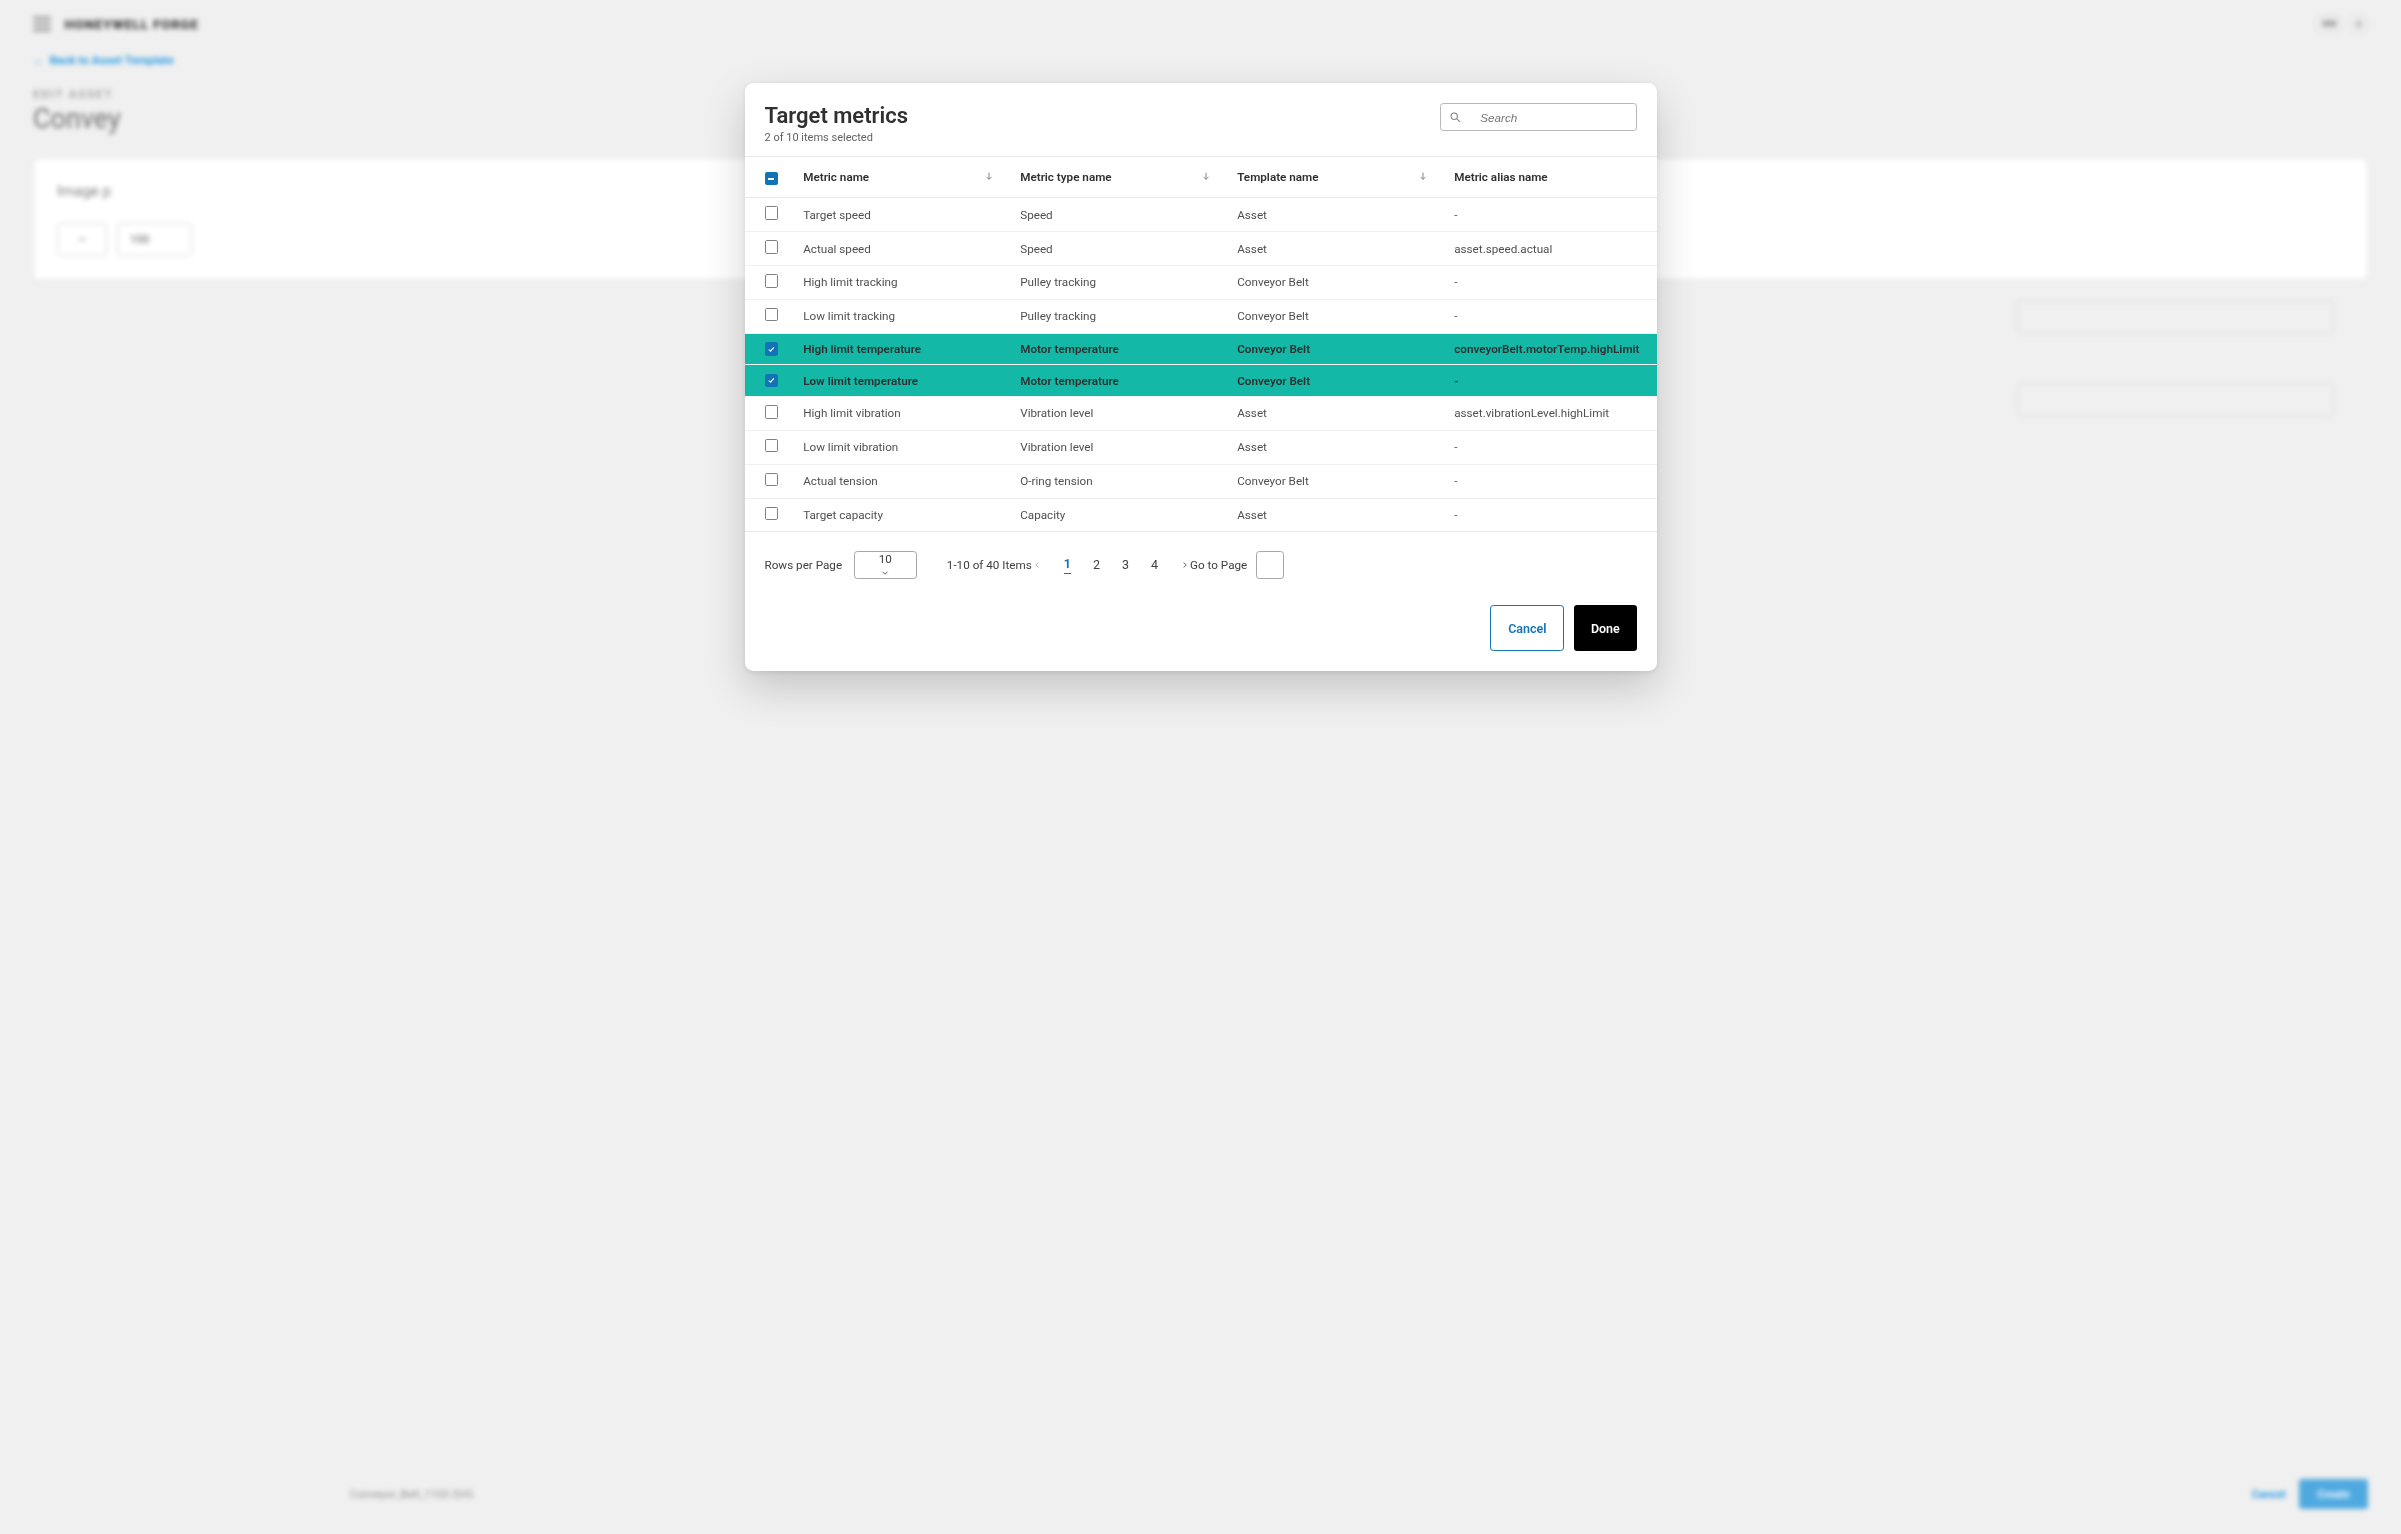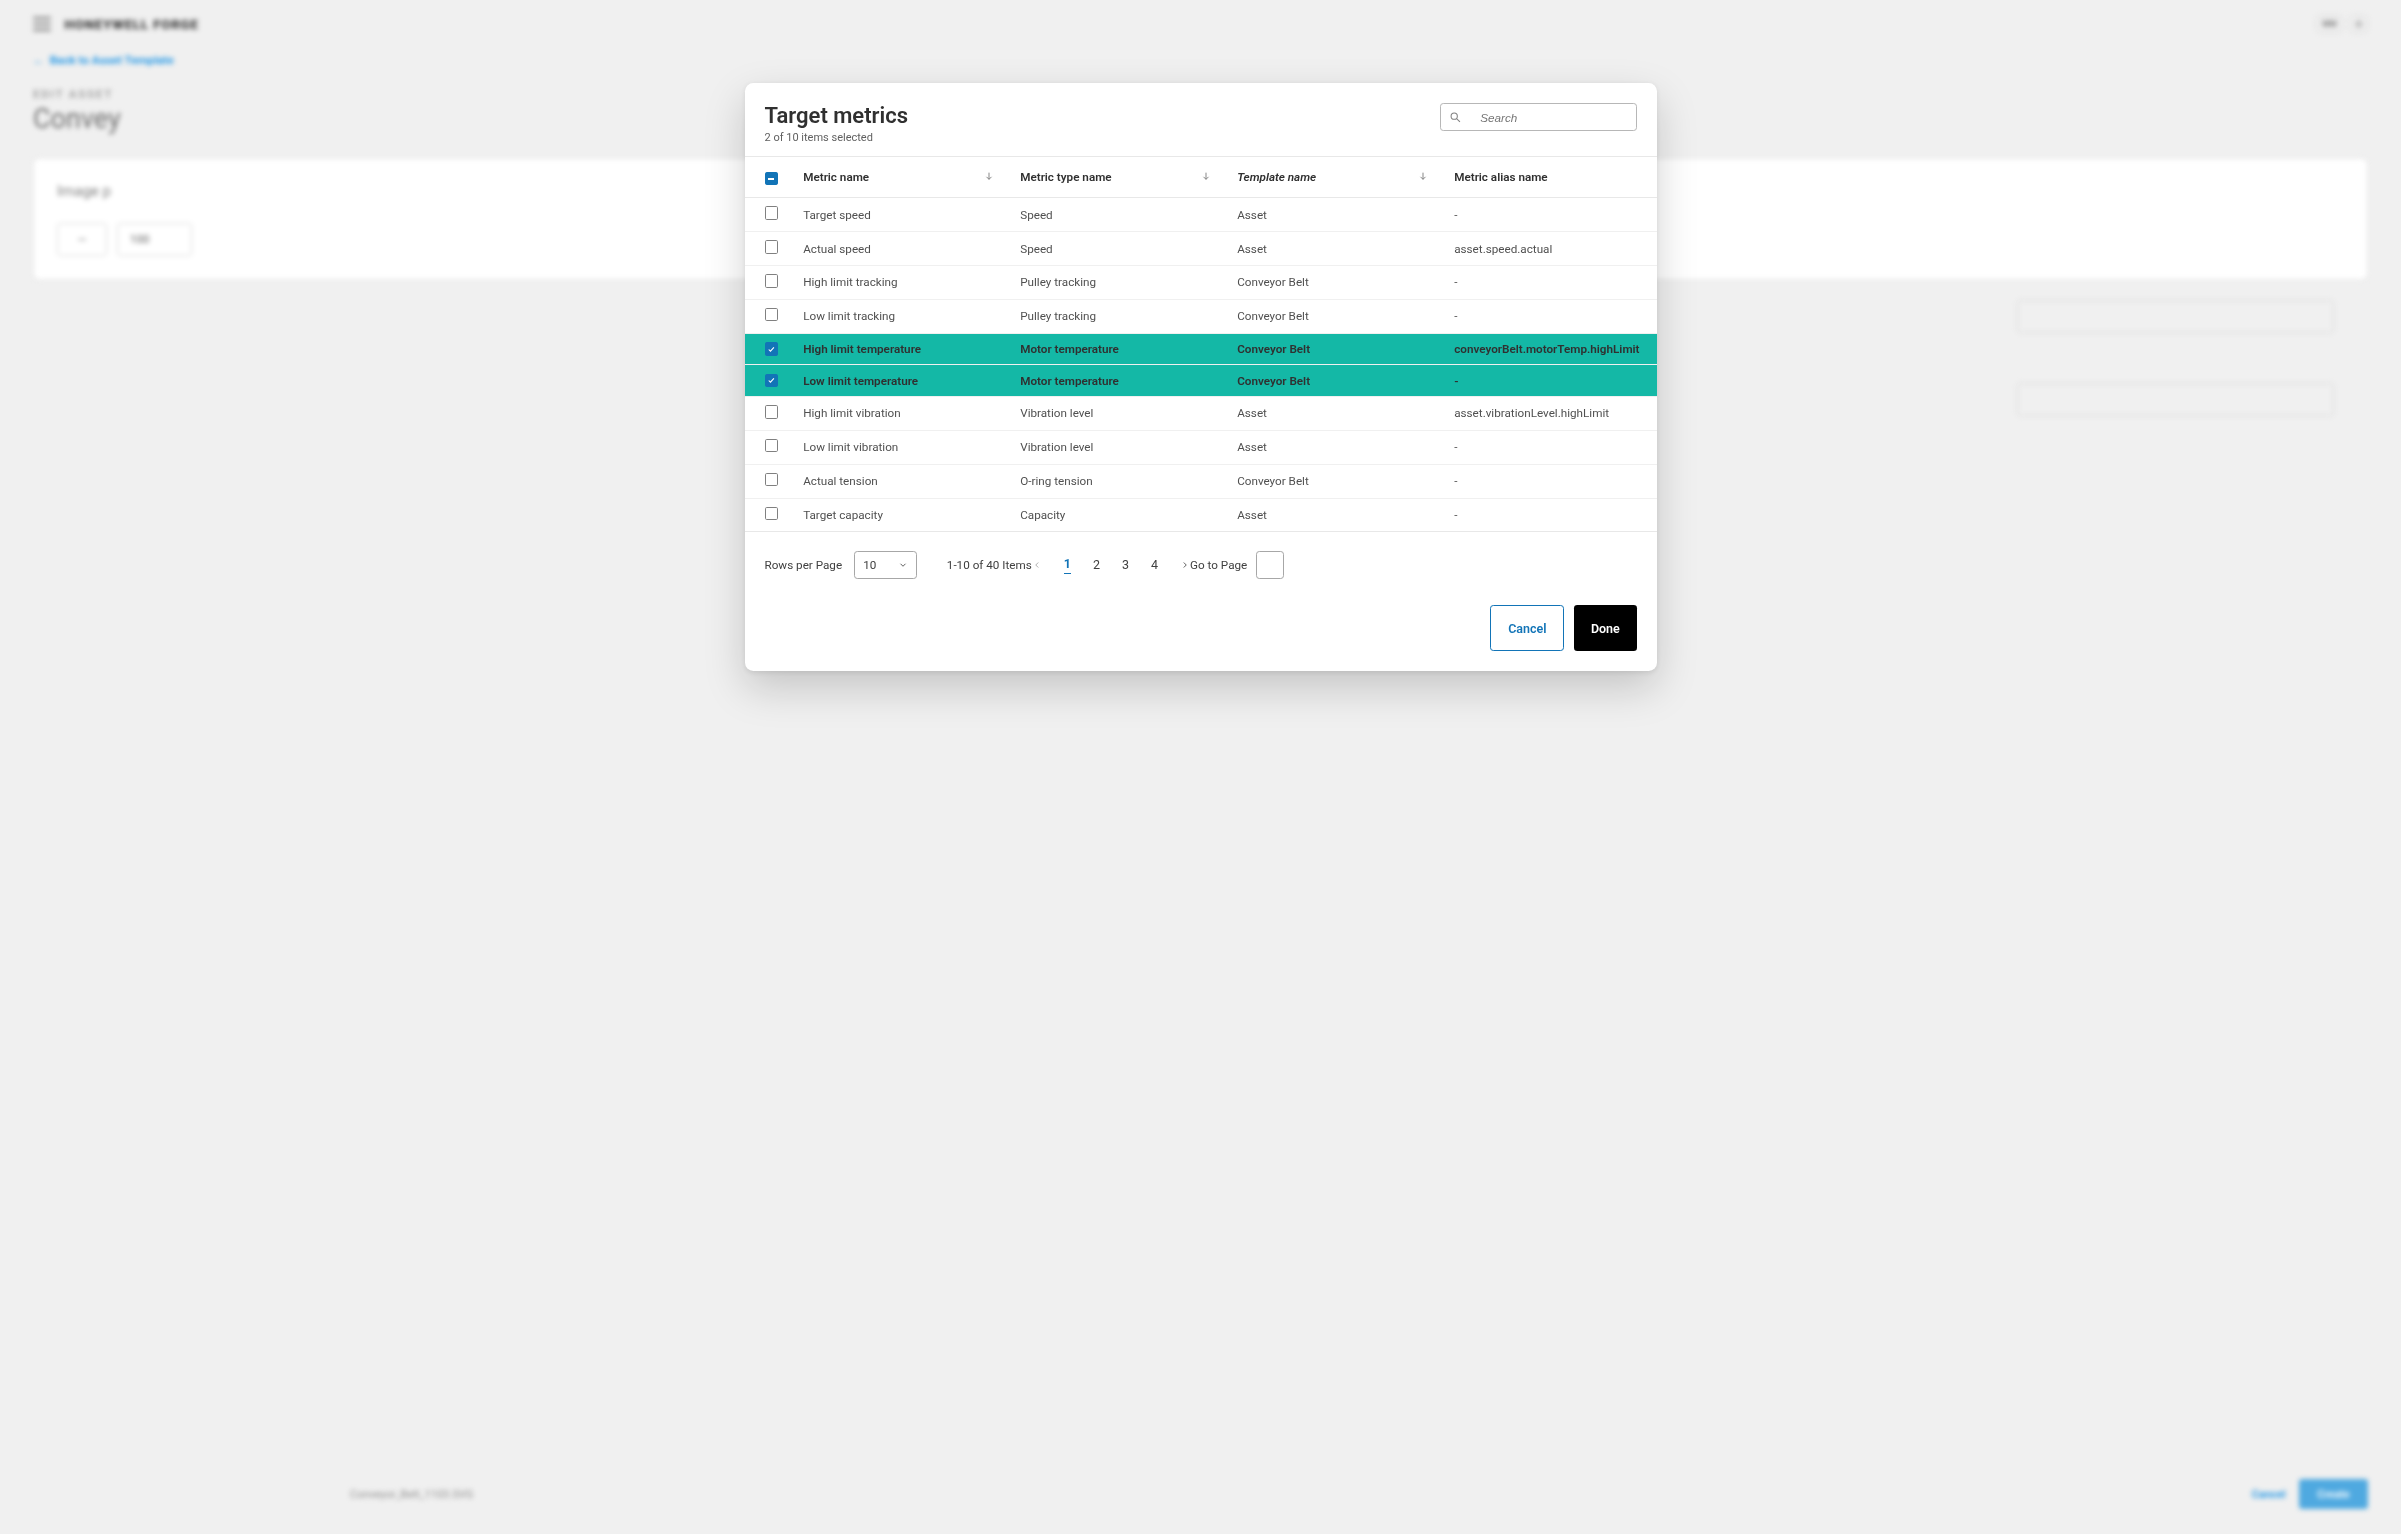--- a/index.html
+++ b/index.html
@@ -98,21 +98,21 @@
   .tbl thead th {
     border-top:0.8px solid #e8e8e8;
     border-bottom:0.8px solid #e8e8e8;
     font-weight:600; color:#303030;
     padding-top:11.7px; padding-bottom:11.7px;
     position:relative;
   }
   .col-check { width:47px; padding-left:20px !important; }
   .col-name  { width:217px; }
   .col-type  { width:217px; }
-  .col-tmpl  { width:217px;font-style:italic; }
+  .col-tmpl  { width:217px; }
   .col-alias { }
   .sort-icon {
     position:absolute; right:15px; top:50%; transform:translateY(-50%);
     color:#707070;
   }
   .tbl tbody tr { border-bottom:0.8px solid #f0f0f0; }
   .tbl tbody tr.selected { background:#14b8a6; font-weight:600; }
   .tbl tbody tr.selected td { color:#303030; }
   .tbl tbody td { color:#505050; }
   .tbl tbody tr:last-child { border-bottom:0.8px solid #e8e8e8; }
@@ -131,21 +131,21 @@
   
   .pager {
     display:flex; align-items:center; 
     padding: 18.3px 20px 6.7px 20px;
     color:#404040;
   }
   .pager-left { display:flex; align-items:center; gap:11.7px; }
   .select {
     display:flex; align-items:center; justify-content:space-between;
     border:0.8px solid #a7a7a7; border-radius:3.3px;
-    height:28px; width:63px; padding:0 8.3px; cursor:pointer;
+    height:28px; width:63px; padding:0 8.3px; cursor:pointer;flex-direction:column;
   }
   .pager-mid { display:flex; align-items:center; gap:22px; font-size:12.5px; }
   .pager-mid .pg { cursor:pointer; color:#404040; }
   .pager-mid .pg.active { color:#1274b7; font-weight:700; border-bottom:1.7px solid #1274b7; padding-bottom:2.5px;}
   .pager-mid .nav { color:#a0a0a0; cursor:pointer; font-size:15px; user-select:none;}
   .pager-mid .nav.enabled { color:#404040; }
   .pager-right { display:flex; align-items:center; gap:8.3px; }
   .goto-input { width:28px; height:28px; border:0.8px solid #a7a7a7; border-radius:3.3px; }
 
   

